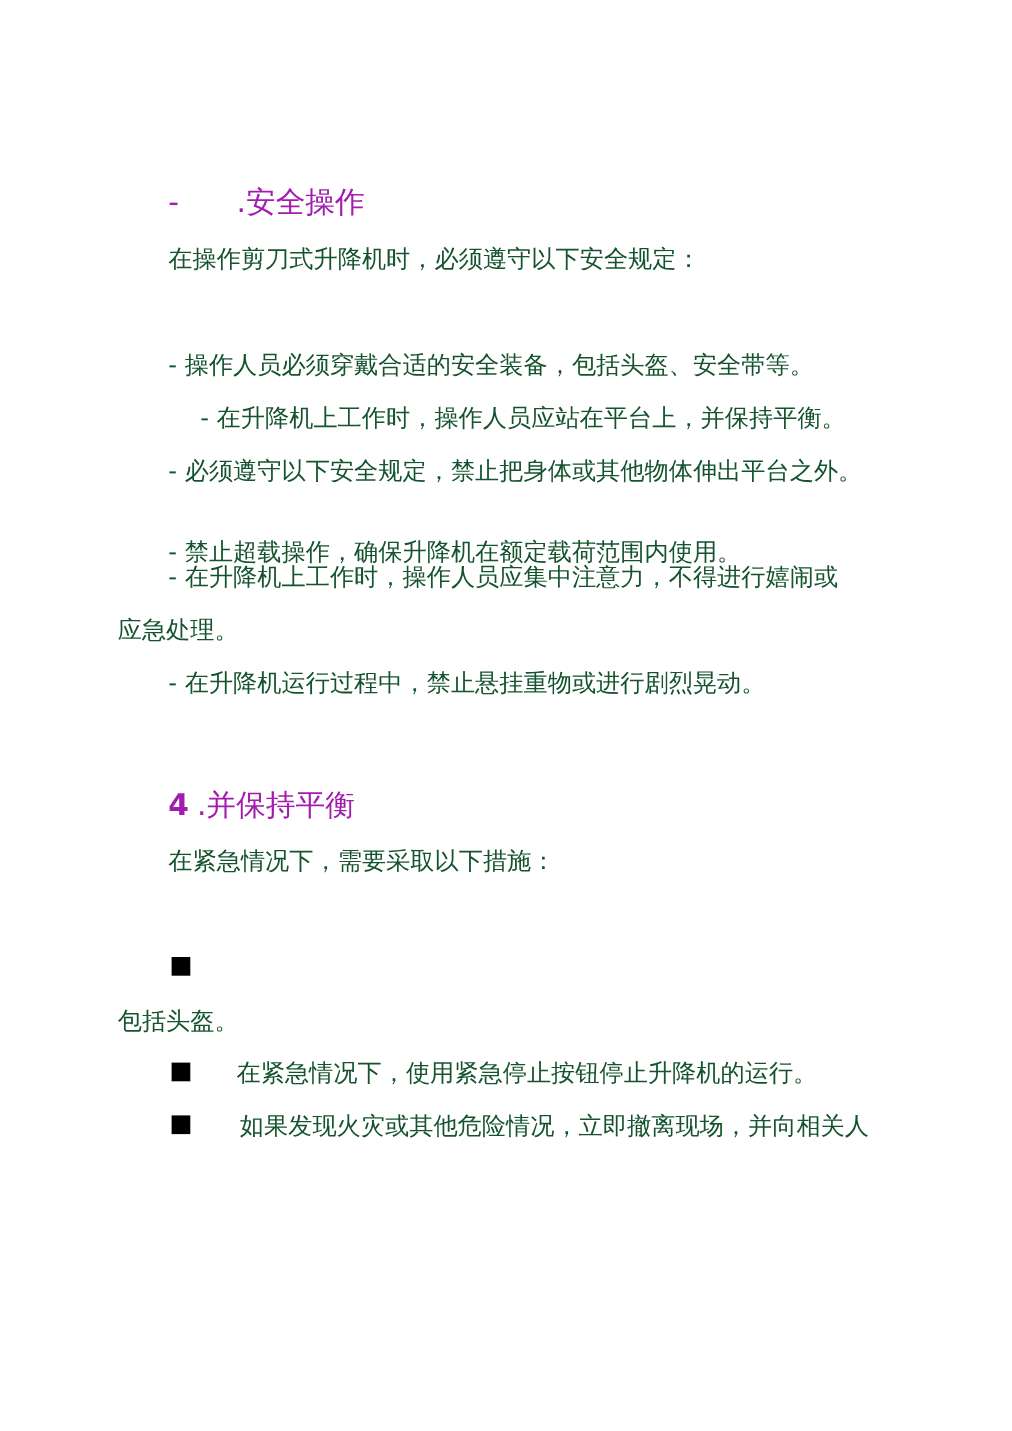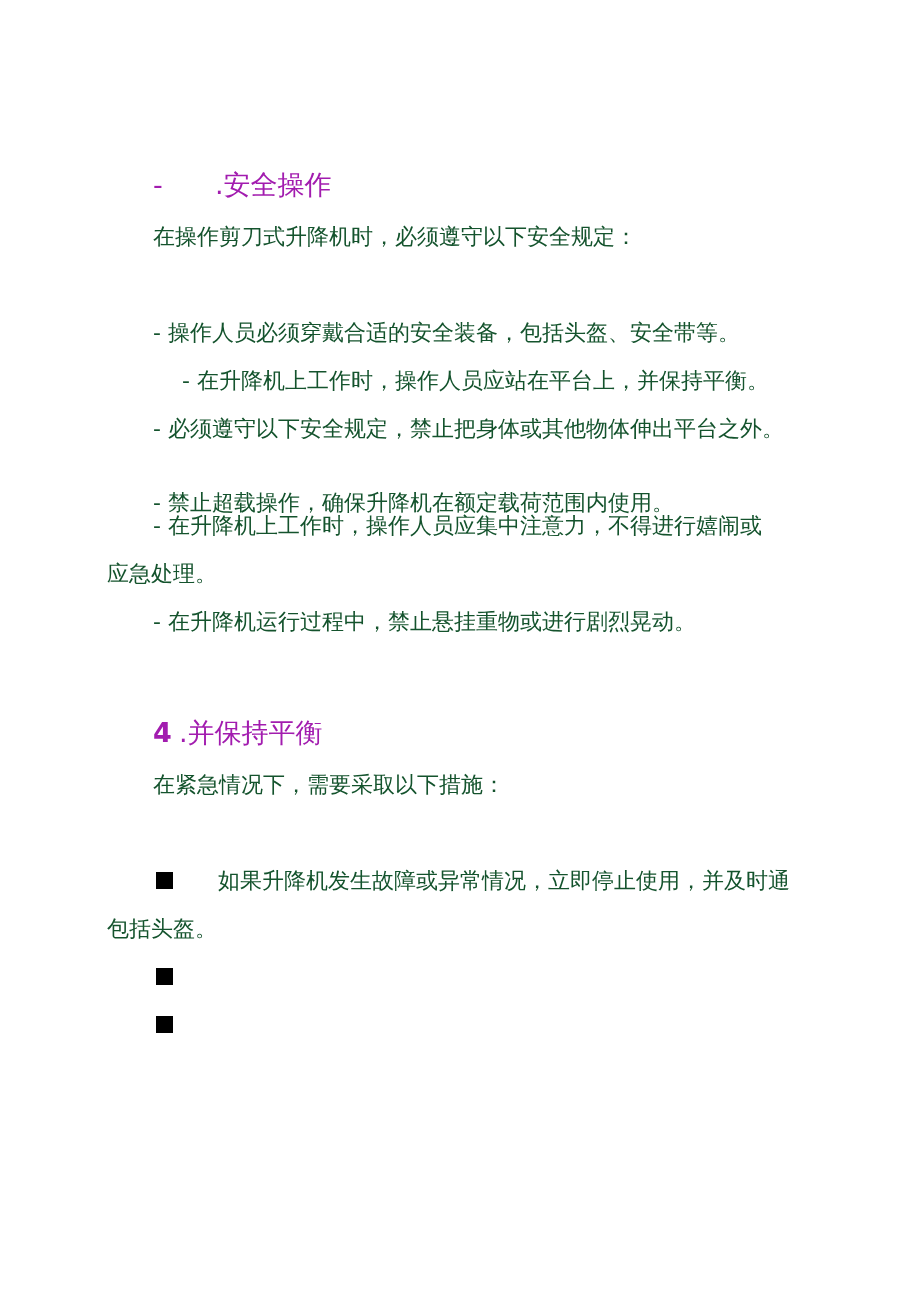--- a/index.html
+++ b/index.html
@@ -26,26 +26,26 @@
   <div class="line" style="left:153px; top:414px;">- 必须遵守以下安全规定，禁止把身体或其他物体伸出平台之外。</div>
   <div class="line" style="left:153px; top:488px;">- 禁止超载操作，确保升降机在额定载荷范围内使用。</div>
   <div class="line" style="left:153px; top:511px;text-align:center;">- 在升降机上工作时，操作人员应集中注意力，不得进行嬉闹或</div>
   <div class="line" style="left:107px; top:559px;">应急处理。</div>
   <div class="line" style="left:153px; top:607px;">- 在升降机运行过程中，禁止悬挂重物或进行剧烈晃动。</div>
 
   <div class="heading" style="left:153px; top:716px; font-weight:bold;">
     <span class="num" style="width:26px;">4</span><span style="font-weight:normal;">.并保持平衡</span>
   </div>
 
-  <div class="line" style="left:153px; top:770px;">在紧急情况下，需要采取以下措施：</div>
+  <div class="line" style="left:153px; top:770px;font-family:Liberation Mono, monospace;">在紧急情况下，需要采取以下措施：</div>
 
   <div class="line" style="left:156px; top:866px;">
-    <span class="bullet-sq"></span><span style="display:inline-block; width:45px;"></span><span>如果升降机发生故障或异常情况，立即停止使用，并及时通</span>
+    <span class="bullet-sq"></span><span style="display:inline-block; width:45px;"></span>
   </div>
   <div class="line" style="left:107px; top:914px;">包括头盔。</div>
   <div class="line" style="left:156px; top:962px;">
-    <span class="bullet-sq"></span><span style="display:inline-block; width:42px;"></span>
+    <span class="bullet-sq"></span><span style="display:inline-block; width:42px;"></span><span>在紧急情况下，使用紧急停止按钮停止升降机的运行。</span>
   </div>
   <div class="line" style="left:156px; top:1010px;">
-    <span class="bullet-sq"></span><span style="display:inline-block; width:45px;"></span>
+    <span class="bullet-sq"></span><span style="display:inline-block; width:45px;"></span><span>如果发现火灾或其他危险情况，立即撤离现场，并向相关人</span>
   </div>
 
 </div>
 
 </body></html>

